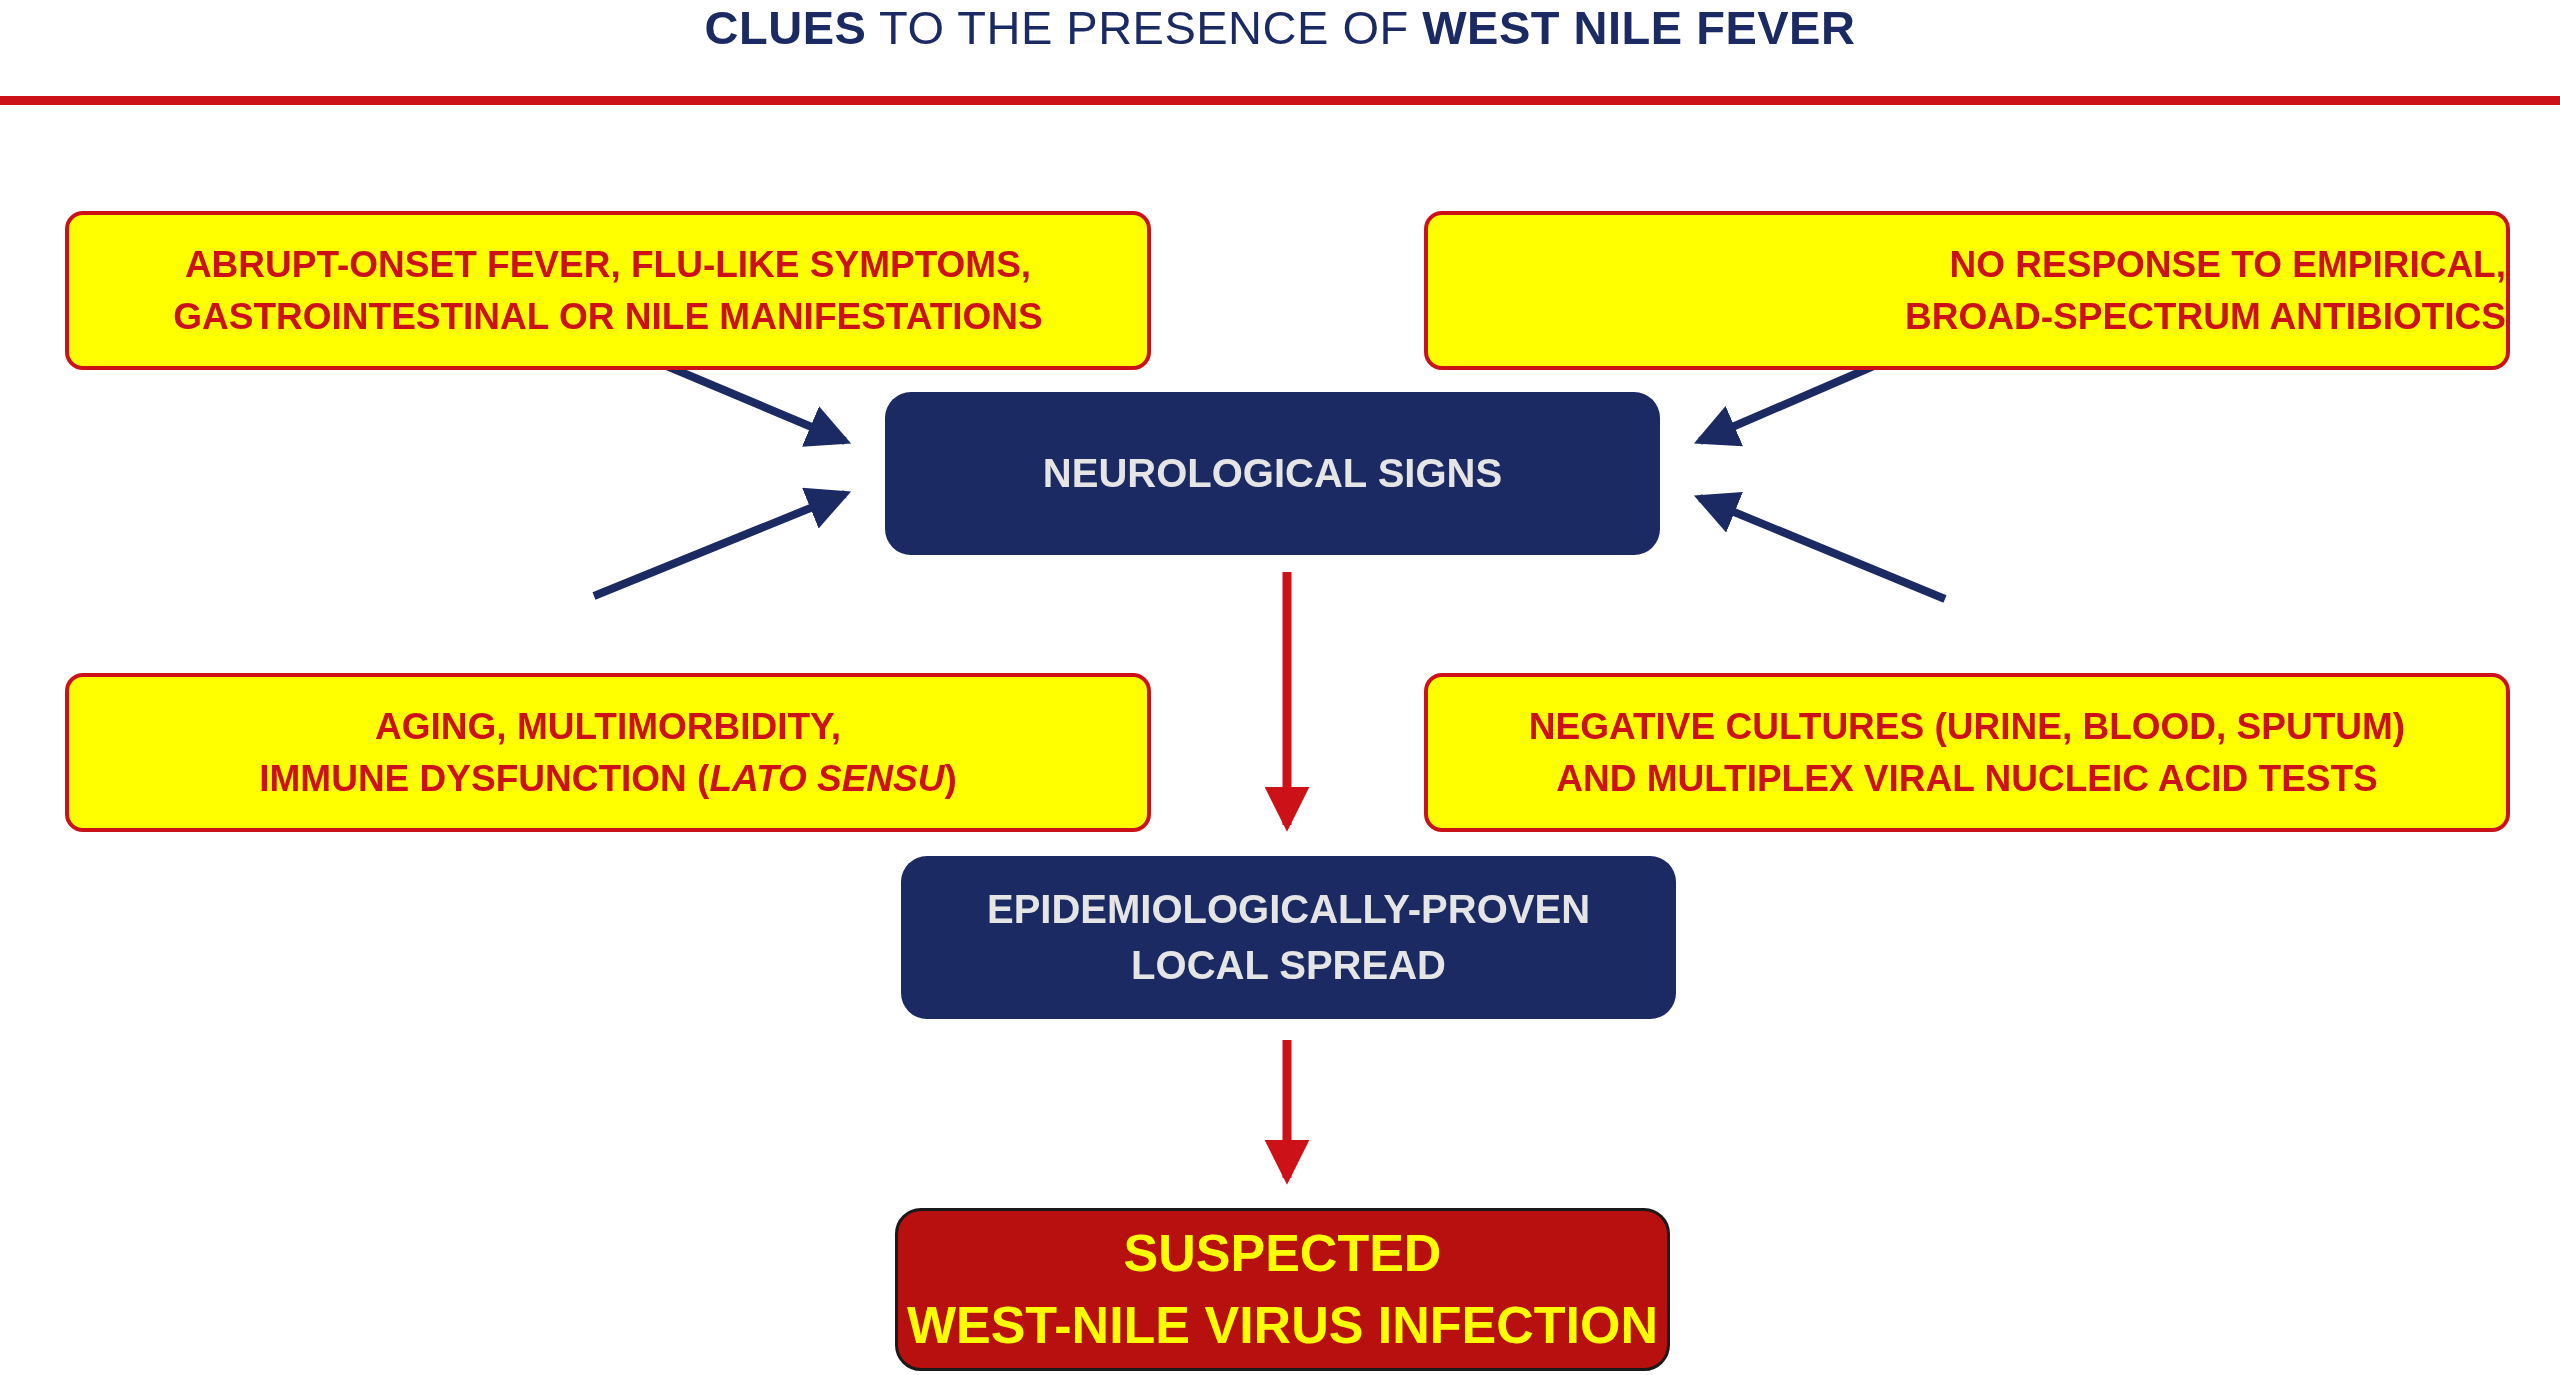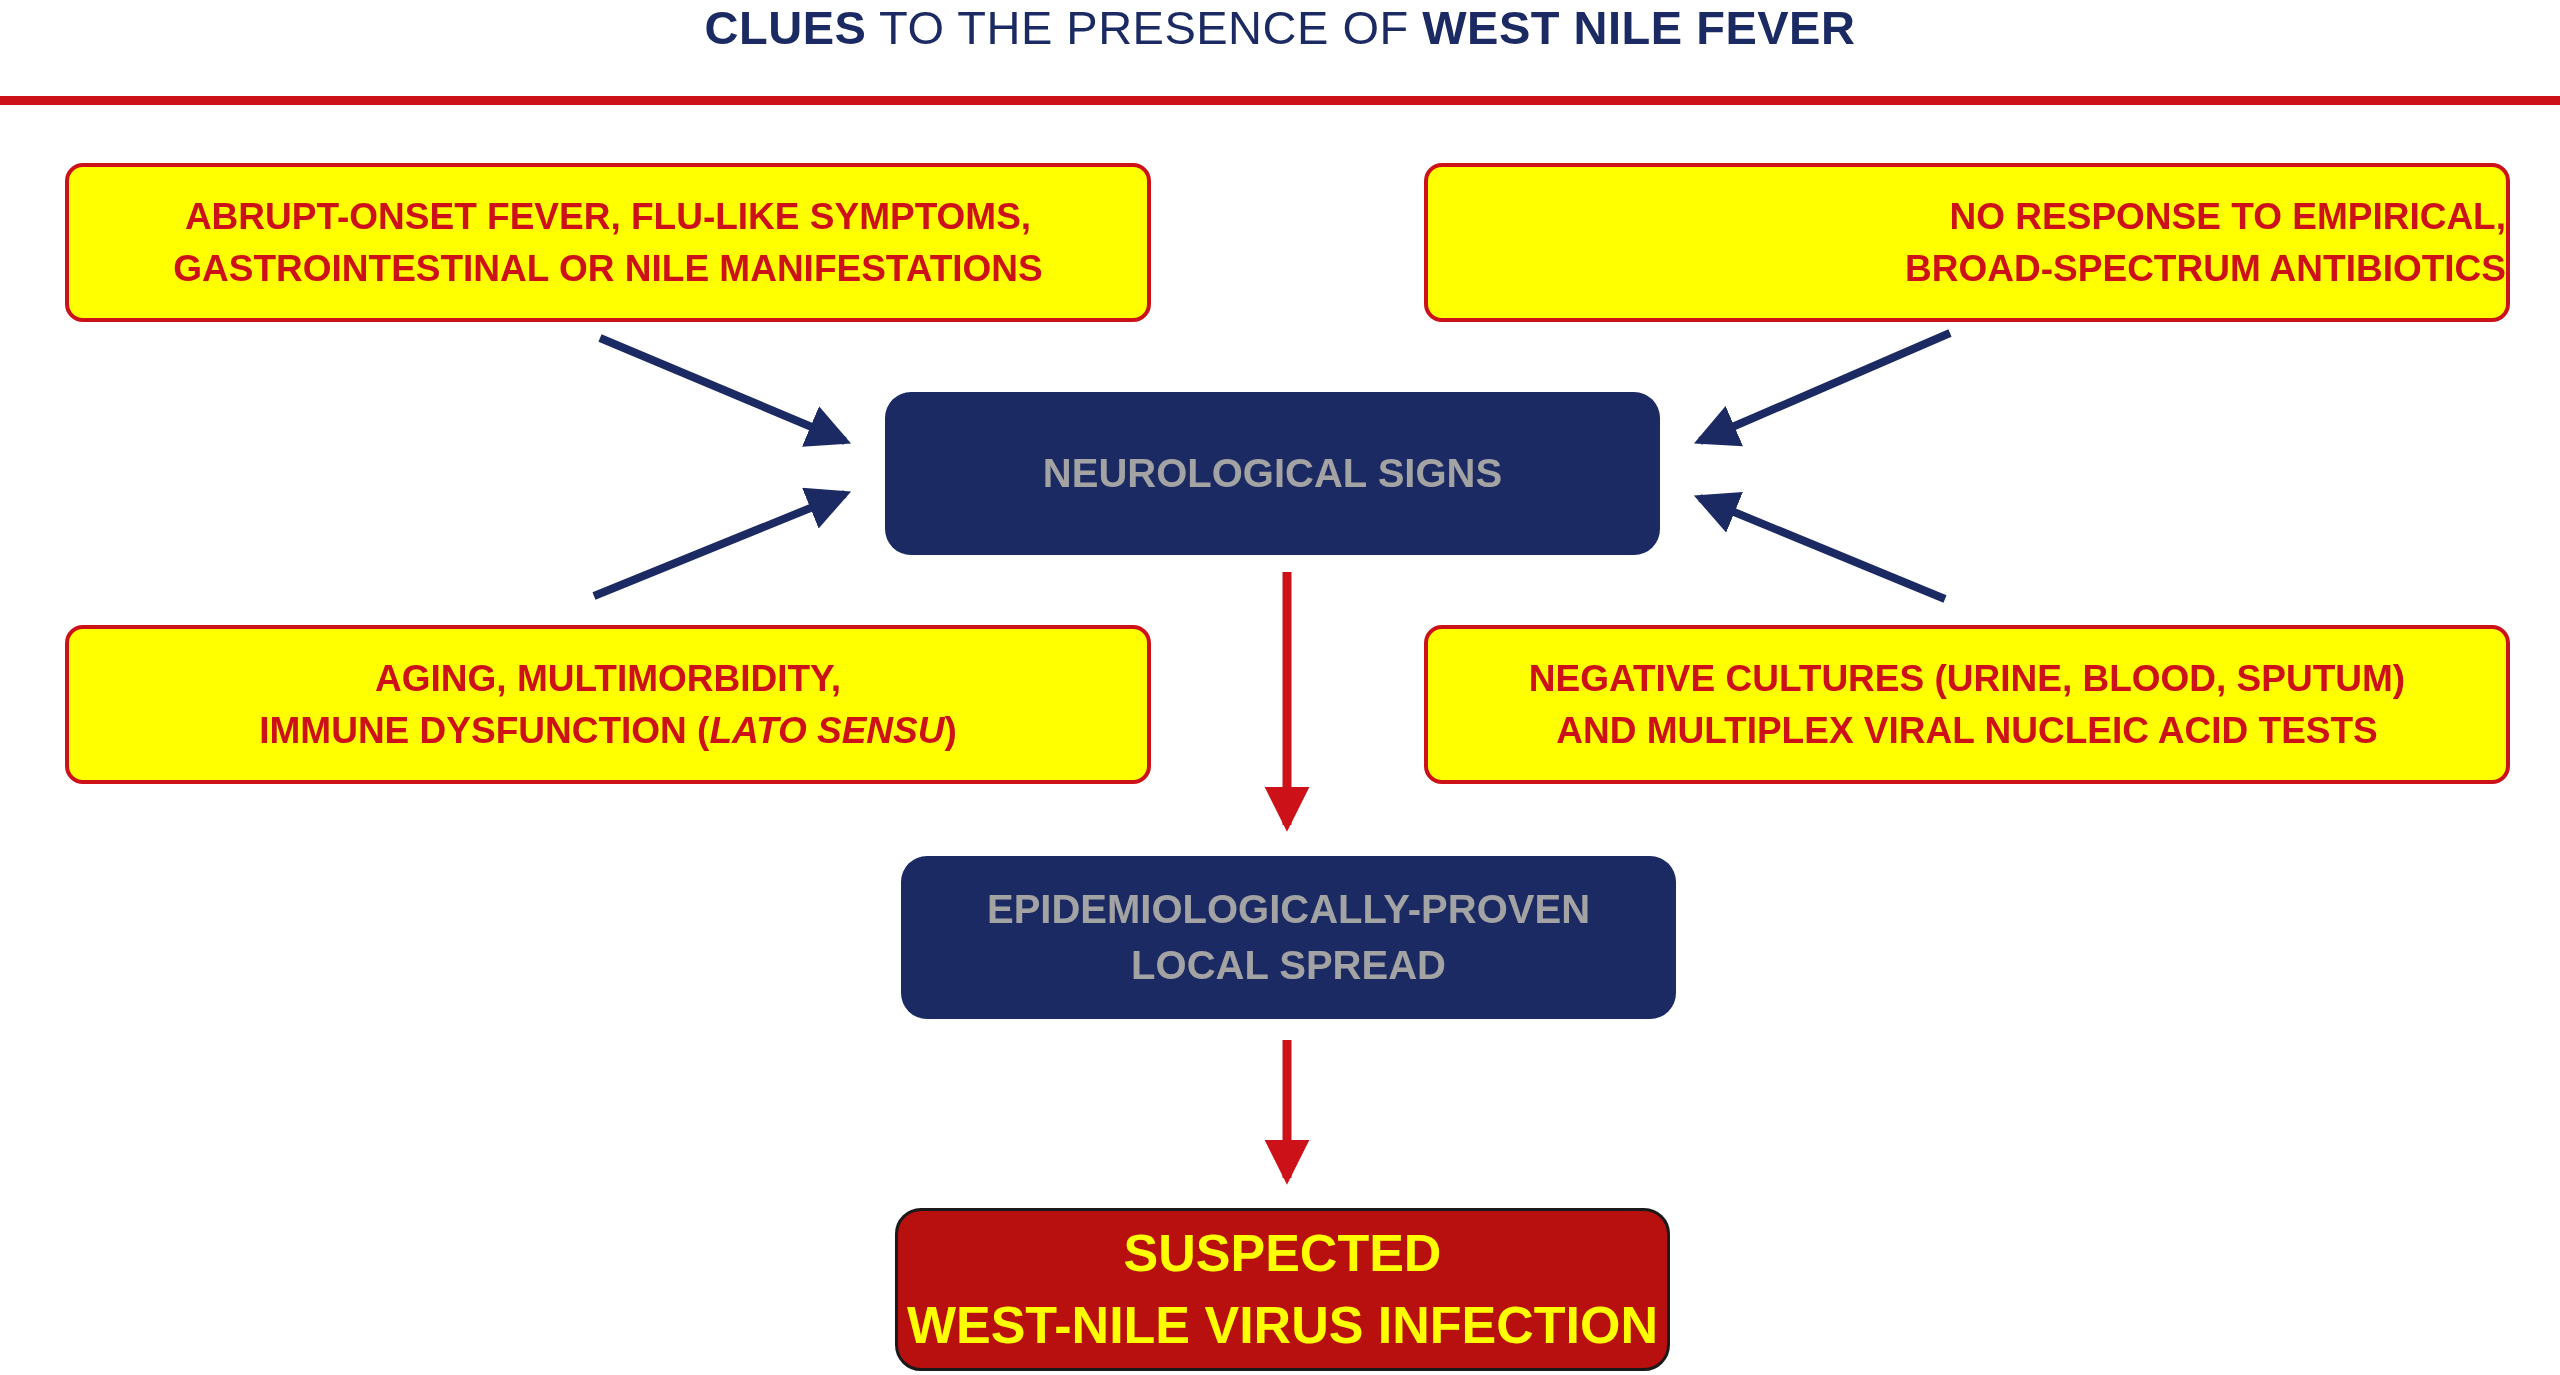--- a/index.html
+++ b/index.html
@@ -46,25 +46,26 @@
     box-sizing: border-box;
     line-height: 1.38;
   }
   .yellow-box {
     background: var(--yellow);
     border: 4px solid var(--red);
     border-radius: 18px;
     color: var(--red);
     font-weight: 700;
     font-size: 37px;
+    margin-top: 48px;
   }
   .navy-box {
     background: var(--navy);
     border-radius: 26px;
-    color: #a3a3a3;
+    color: #e5e5e5;
     font-weight: 700;
     font-size: 40px;
   }
   .red-box {
     background: var(--boxred);
     border: 3px solid #1a1a1a;
     border-radius: 26px;
     color: var(--yellow);
     font-weight: 700;
     font-size: 52px;

